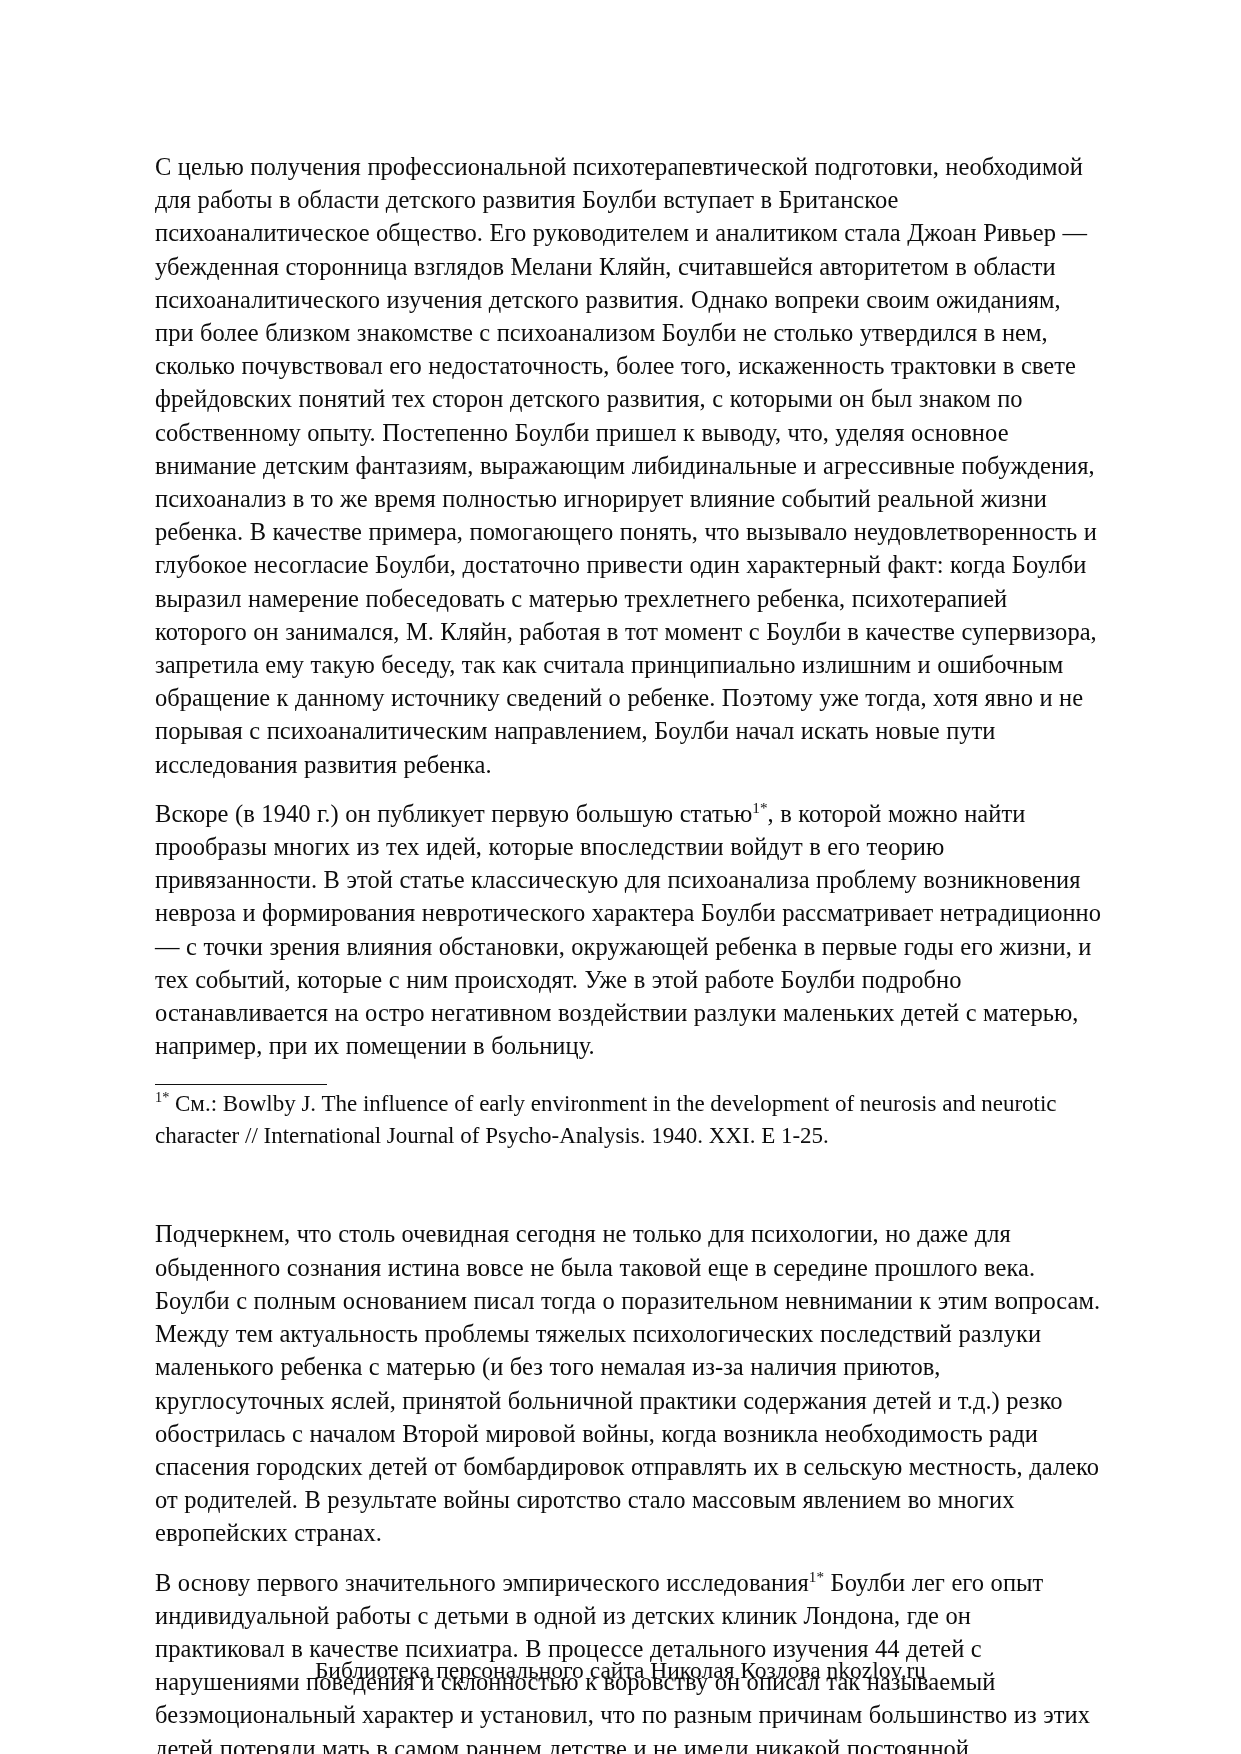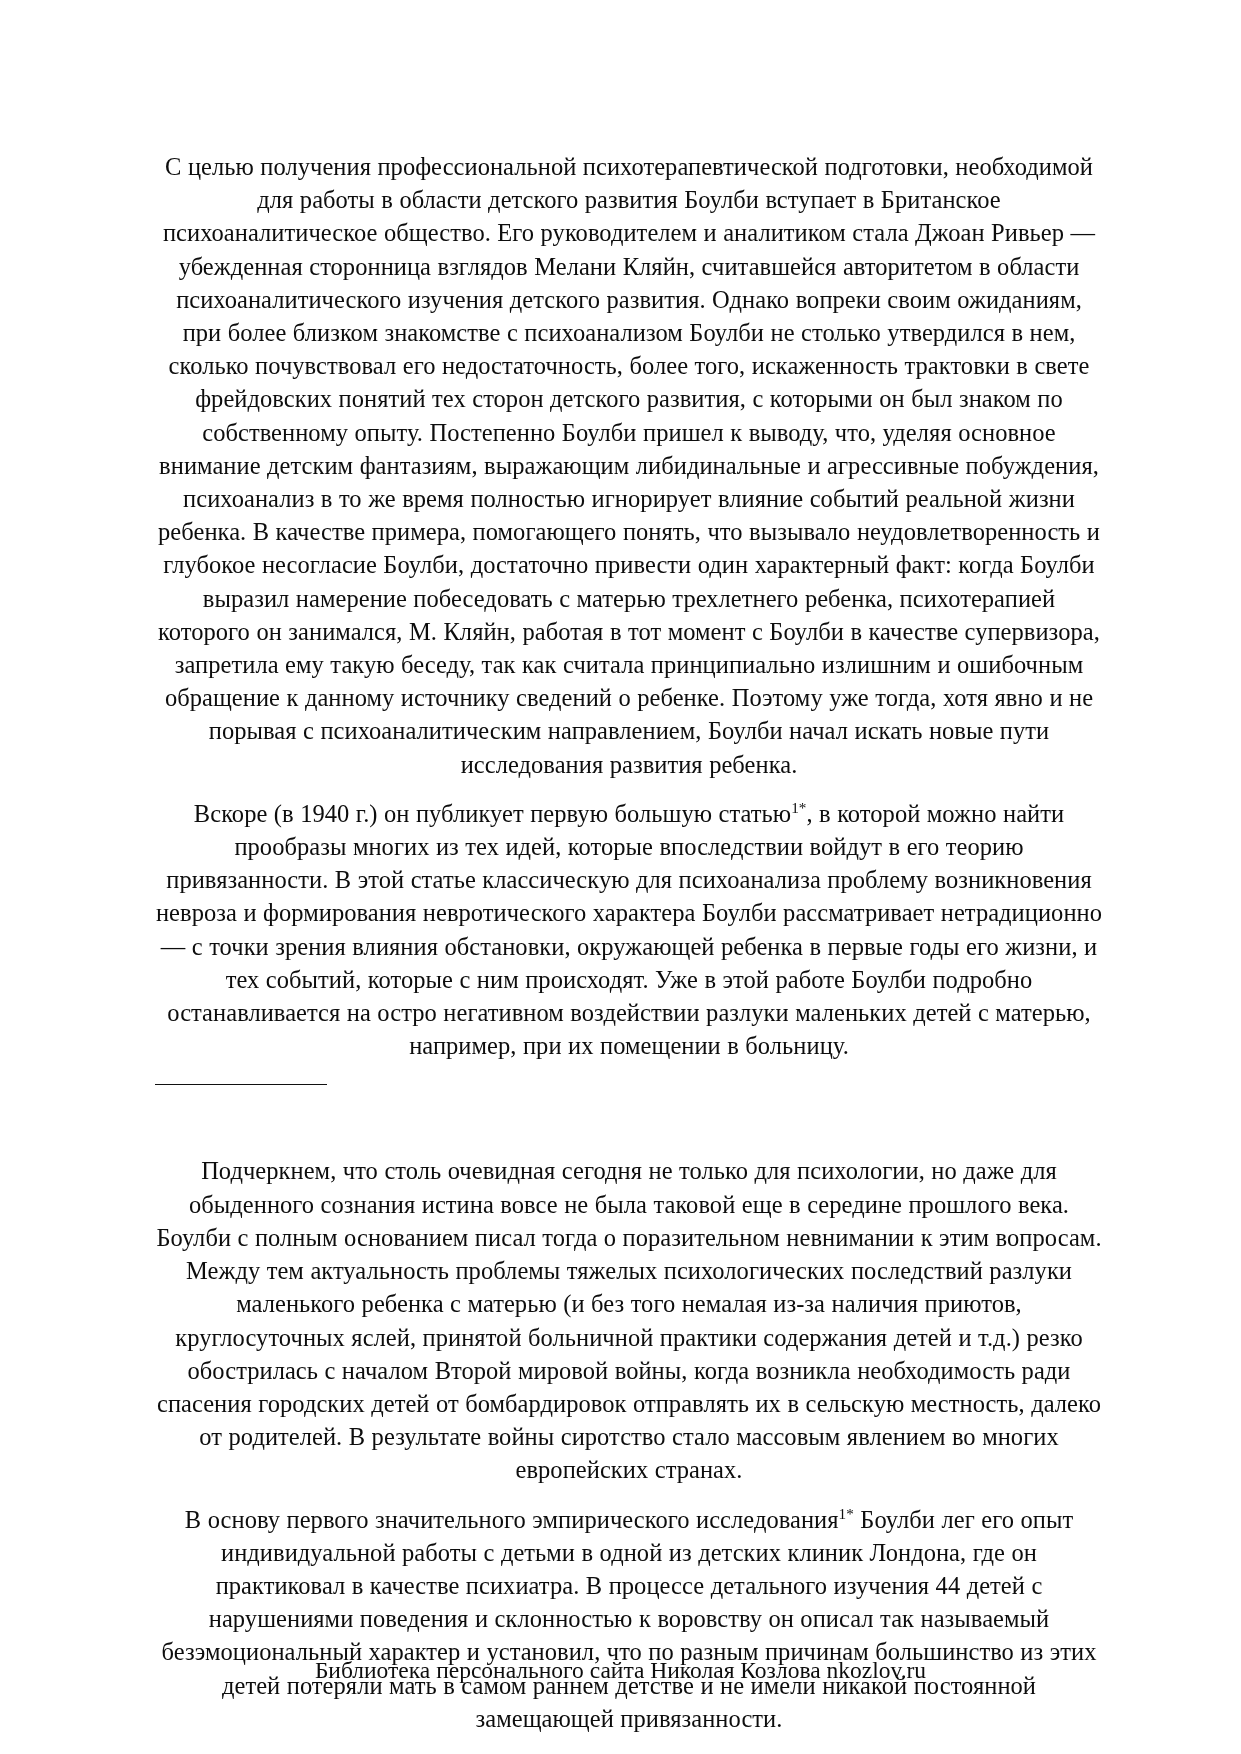--- a/index.html
+++ b/index.html
@@ -24,21 +24,21 @@
   .content {
     position: absolute;
     left: 155px;
     top: 150px;
     width: 948px;
   }
   p.para {
     margin: 0;
     font-size: 24.5px;
     line-height: 33.2px;
-    text-align: center;
+    text-align: left;
     letter-spacing: 0.05px;
     word-spacing: 0.3px;
     color: #0d0d0d;
     -webkit-font-smoothing: none;
   }
   p.para + p.para {
     margin-top: 16px;
   }
   sup.fnmark {
     font-size: 0.62em;
@@ -84,20 +84,21 @@
   <div class="content">
 
     <p class="para">С целью получения профессиональной психотерапевтической подготовки, необходимой для работы в области детского развития Боулби вступает в Британское психоаналитическое общество. Его руководителем и аналитиком стала Джоан Ривьер — убежденная сторонница взглядов Мелани Кляйн, считавшейся авторитетом в области психоаналитического изучения детского развития. Однако вопреки своим ожиданиям, при более близком знакомстве с психоанализом Боулби не столько утвердился в нем, сколько почувствовал его недостаточность, более того, искаженность трактовки в свете фрейдовских понятий тех сторон детского развития, с которыми он был знаком по собственному опыту. Постепенно Боулби пришел к выводу, что, уделяя основное внимание детским фантазиям, выражающим либидинальные и агрессивные побуждения, психоанализ в то же время полностью игнорирует влияние событий реальной жизни ребенка. В качестве примера, помогающего понять, что вызывало неудовлетворенность и глубокое несогласие Боулби, достаточно привести один характерный факт: когда Боулби выразил намерение побеседовать с матерью трехлетнего ребенка, психотерапией которого он занимался, М. Кляйн, работая в тот момент с Боулби в качестве супервизора, запретила ему такую беседу, так как считала принципиально излишним и ошибочным обращение к данному источнику сведений о ребенке. Поэтому уже тогда, хотя явно и не порывая с психоаналитическим направлением, Боулби начал искать новые пути исследования развития ребенка.</p>
 
     <p class="para"><span>Вскоре (в 1940 г.) он публикует первую большую статью</span><sup class="fnmark">1*</sup><span>, в которой можно найти прообразы многих из тех идей, которые впоследствии войдут в его теорию привязанности. В этой статье классическую для психоанализа проблему возникновения невроза и формирования невротического характера Боулби рассматривает нетрадиционно — с точки зрения влияния обстановки, окружающей ребенка в первые годы его жизни, и тех событий, которые с ним происходят. Уже в этой работе Боулби подробно останавливается на остро негативном воздействии разлуки маленьких детей с матерью, например, при их помещении в больницу.</span></p>
 
     <div class="fn-rule-wrap">
       <div class="fn-rule"></div>
     </div>
 
+    <p class="footnote"><sup class="fnmark">1*</sup><span> См.: Bowlby J. The influence of early environment in the development of neurosis and neurotic character // International Journal of Psycho-Analysis. 1940. XXI. E 1-25.</span></p>
 
     <div class="gap-after-footnote"></div>
 
     <p class="para">Подчеркнем, что столь очевидная сегодня не только для психологии, но даже для обыденного сознания истина вовсе не была таковой еще в середине прошлого века. Боулби с полным основанием писал тогда о поразительном невнимании к этим вопросам. Между тем актуальность проблемы тяжелых психологических последствий разлуки маленького ребенка с матерью (и без того немалая из-за наличия приютов, круглосуточных яслей, принятой больничной практики содержания детей и т.д.) резко обострилась с началом Второй мировой войны, когда возникла необходимость ради спасения городских детей от бомбардировок отправлять их в сельскую местность, далеко от родителей. В результате войны сиротство стало массовым явлением во многих европейских странах.</p>
 
     <p class="para"><span>В основу первого значительного эмпирического исследования</span><sup class="fnmark">1*</sup><span> Боулби лег его опыт индивидуальной работы с детьми в одной из детских клиник Лондона, где он практиковал в качестве психиатра. В процессе детального изучения 44 детей с нарушениями поведения и склонностью к воровству он описал так называемый безэмоциональный характер и установил, что по разным причинам большинство из этих детей потеряли мать в самом раннем детстве и не имели никакой постоянной замещающей привязанности.</span></p>
 
   </div>
 
   <div class="footer">Библиотека персонального сайта Николая Козлова nkozlov.ru</div>

